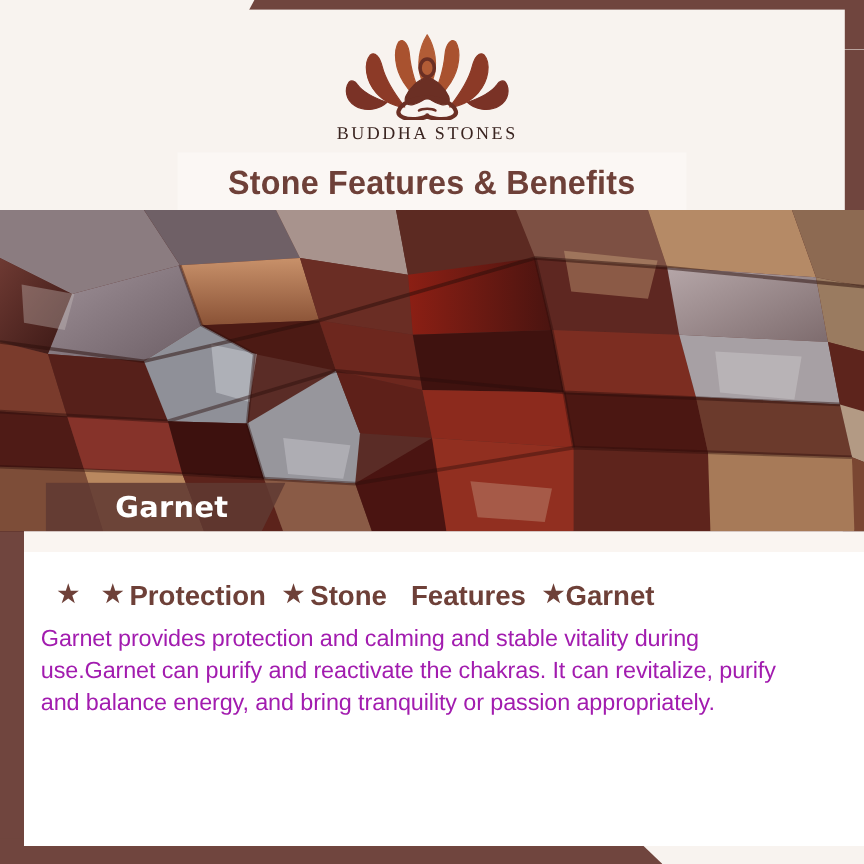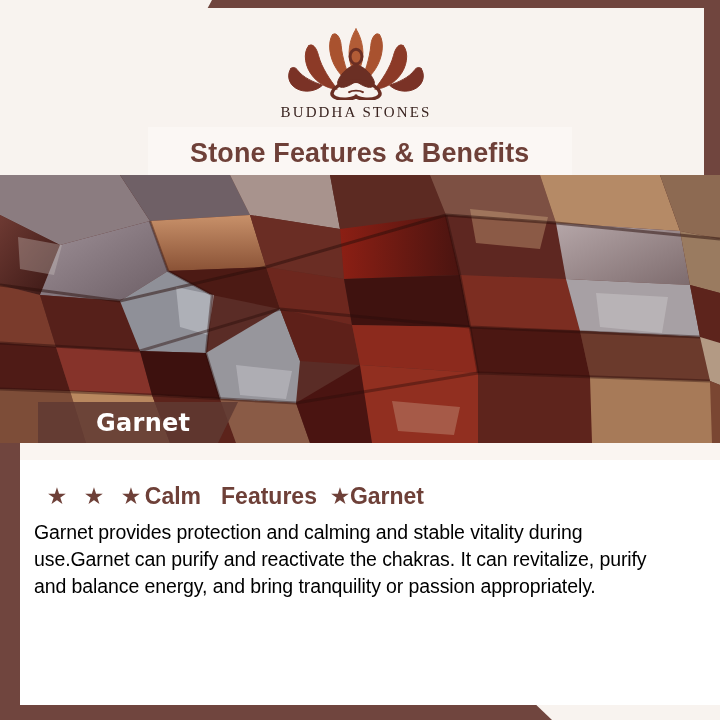--- a/index.html
+++ b/index.html
@@ -115,21 +115,21 @@
   .benefit + .benefit{margin-left:14px;}
   .benefit.nostar{margin-left:20px;}
   .benefit.tight{margin-left:14px;}
   .benefit.tight .star{margin-right:1px;}
 
   .description{
     position:absolute;left:34px;top:519px;width:648px;
     font-family:"Liberation Sans Narrow","Liberation Sans",sans-serif;
     font-size:19.5px;
     line-height:27px;
-    color:#000000;
+    color:#a21caf;
     letter-spacing:-0.1px;
   }
 </style>
 </head>
 <body>
 
 <div class="page">
 
   <div class="frame-top"></div>
   <div class="frame-right"></div>
@@ -266,24 +266,25 @@
 
   <div class="body-panel"></div>
   <div class="cream-strip"></div>
 
   <div class="benefits">
     <span class="benefit">
       <span class="star">★</span>
     </span>
     <span class="benefit">
       <span class="star">★</span>
+      <span>Protection</span>
     </span>
     <span class="benefit">
       <span class="star">★</span>
-      <span>Calm</span>
+      <span>Stone</span>
     </span>
     <span class="benefit nostar">
       <span>Features</span>
     </span>
     <span class="benefit tight">
       <span class="star">★</span>
       <span>Garnet</span>
     </span>
   </div>
 

